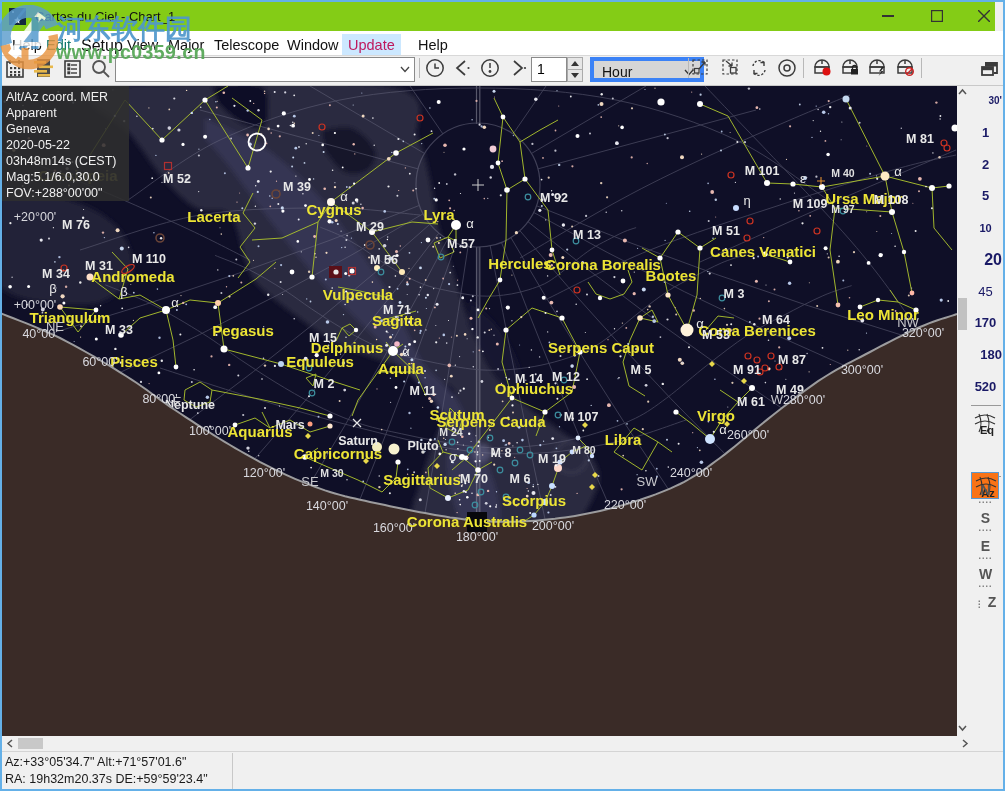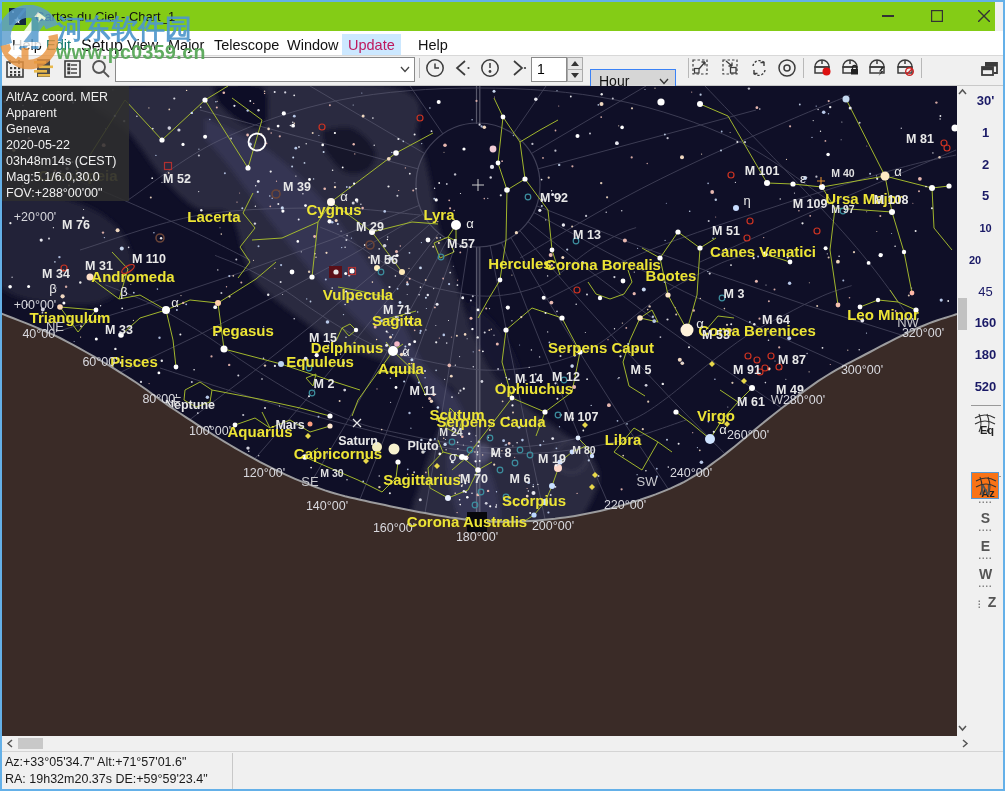--- a/index.html
+++ b/index.html
@@ -44,21 +44,21 @@
       <path d="M1,1 L5,5.5 L9,1" fill="none" stroke="#444" stroke-width="1.3"></path>
     </svg>
   </div>
 <div class="abs" style="left:531px;top:57px;width:36px;height:25px;background:#fff;border:1px solid #8a8a8a;font-size:14px;padding:3px 0 0 5px">1</div>
 <div class="abs" style="left:567px;top:57px;width:16px;height:25px;background:#e6e6e6;border:1px solid #aaa">
  <svg width="14" height="23" viewBox="0 0 14 23">
       <path d="M7,3 L11,8 H3Z" fill="#333"></path>
       <path d="M7,20 L3,15 h8Z" fill="#333"></path>
       <line x1="0" y1="11.5" x2="14" y2="11.5" stroke="#aaa"></line>
     </svg></div>
-<div class="abs" style="left:590px;top:69px;width:86px;height:25px;background:#d6d6d6;border:1px solid #3b82f6;font-size:14px;color:#111;padding:3px 0 0 8px">Hour
+<div class="abs" style="left:590px;top:57px;width:114px;height:25px;background:#d6d6d6;border:4px solid #3b82f6;font-size:14px;color:#111;padding:3px 0 0 8px">Hour
  <svg class="abs" style="right:6px;top:8px" width="10" height="7">
       <path d="M1,1 L5,5.5 L9,1" fill="none" stroke="#333" stroke-width="1.3"></path>
     </svg></div>
 <svg style="position:absolute;left:6px;top:59px" width="20" height="20" viewBox="0 0 20 20">
     <rect x="1" y="3" width="16" height="15" fill="none" stroke="#3c3c3c" stroke-width="1.6"></rect>
     <line x1="4" y1="1" x2="4" y2="5" stroke="#3c3c3c" stroke-width="1.6"></line>
     <line x1="13" y1="1" x2="13" y2="5" stroke="#3c3c3c" stroke-width="1.6"></line>
     <rect x="4" y="8" width="2.2" height="2.2" fill="#3c3c3c"></rect>
     <rect x="8" y="8" width="2.2" height="2.2" fill="#3c3c3c"></rect>
     <rect x="12" y="8" width="2.2" height="2.2" fill="#3c3c3c"></rect>
@@ -1439,29 +1439,29 @@
     </svg></div>
 <div class="abs" style="left:957px;top:86px;width:46px;height:650px;background:#f0f0f0">
  <svg class="abs" style="left:1px;top:2px" width="9" height="9">
       <path d="M1,6 L4.5,2 L8,6" fill="none" stroke="#555" stroke-width="1.5"></path>
     </svg>
  <svg class="abs" style="left:1px;top:638px" width="9" height="9">
       <path d="M1,2 L4.5,6 L8,2" fill="none" stroke="#555" stroke-width="1.5"></path>
     </svg>
  <div class="abs" style="left:1px;top:212px;width:9px;height:32px;background:#c2c2c2"></div>
 </div>
-<div style="position:absolute;left:969px;top:86px;width:33px;height:30px;line-height:30px;text-align:center;font-size:13px;font-weight:bold;color:#1a1a66">30'</div>
+<div style="position:absolute;left:969px;top:86px;width:33px;height:30px;line-height:30px;text-align:right;font-size:10px;font-weight:bold;color:#1a1a66">30'</div>
 <div style="position:absolute;left:969px;top:118px;width:33px;height:30px;line-height:30px;text-align:center;font-size:13px;font-weight:bold;color:#1a1a66">1</div>
 <div style="position:absolute;left:969px;top:150px;width:33px;height:30px;line-height:30px;text-align:center;font-size:13px;font-weight:bold;color:#1a1a66">2</div>
 <div style="position:absolute;left:969px;top:181px;width:33px;height:30px;line-height:30px;text-align:center;font-size:13px;font-weight:bold;color:#1a1a66">5</div>
 <div style="position:absolute;left:969px;top:213px;width:33px;height:30px;line-height:30px;text-align:center;font-size:11px;font-weight:bold;color:#1a1a66">10</div>
-<div style="position:absolute;left:969px;top:245px;width:33px;height:30px;line-height:30px;text-align:left;font-size:11px;font-weight:bold;color:#1a1a66">20</div>
+<div style="position:absolute;left:969px;top:245px;width:33px;height:30px;line-height:30px;text-align:right;font-size:16px;font-weight:bold;color:#1a1a66">20</div>
 <div style="position:absolute;left:969px;top:277px;width:33px;height:30px;line-height:30px;text-align:center;font-size:13px;font-weight:normal;color:#1a1a66">45</div>
-<div style="position:absolute;left:969px;top:308px;width:33px;height:30px;line-height:30px;text-align:center;font-size:13px;font-weight:bold;color:#1a1a66">160</div>
-<div style="position:absolute;left:969px;top:340px;width:33px;height:30px;line-height:30px;text-align:center;font-size:13px;font-weight:bold;color:#1a1a66">180</div>
+<div style="position:absolute;left:969px;top:308px;width:33px;height:30px;line-height:30px;text-align:center;font-size:13px;font-weight:bold;color:#1a1a66">170</div>
+<div style="position:absolute;left:969px;top:340px;width:33px;height:30px;line-height:30px;text-align:right;font-size:13px;font-weight:bold;color:#1a1a66">180</div>
 <div style="position:absolute;left:969px;top:372px;width:33px;height:30px;line-height:30px;text-align:center;font-size:13px;font-weight:bold;color:#1a1a66">520</div>
 <div style="position:absolute;left:971px;top:405px;width:30px;height:1px;background:#999"></div>
 <div style="position:absolute;left:971px;top:476px;width:30px;height:1px;background:#999"></div>
 <div style="position:absolute;left:971px;top:410px;width:28px;height:27px;"><svg width="28" height="27" viewBox="0 0 28 27">
       <g stroke="#333" stroke-width="1.1" fill="none">
         <path d="M4,8 Q14,2 24,8"></path>
         <path d="M4,14 Q14,8 24,14"></path>
         <path d="M8,4 Q12,14 8,22"></path>
         <path d="M16,4 Q20,14 16,22"></path>
       </g>

